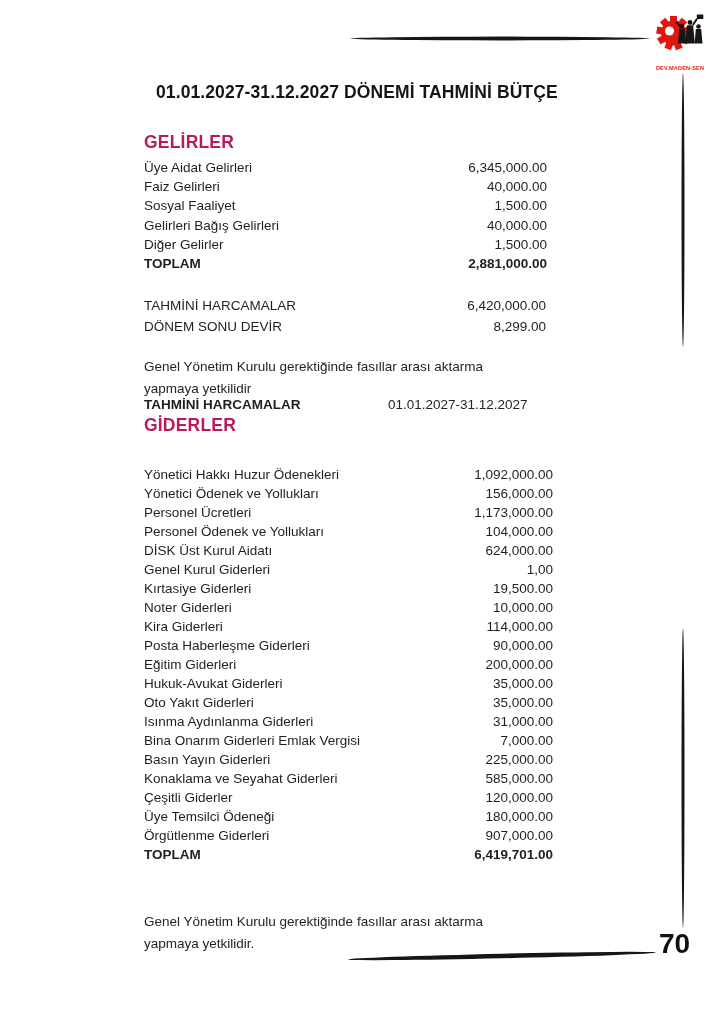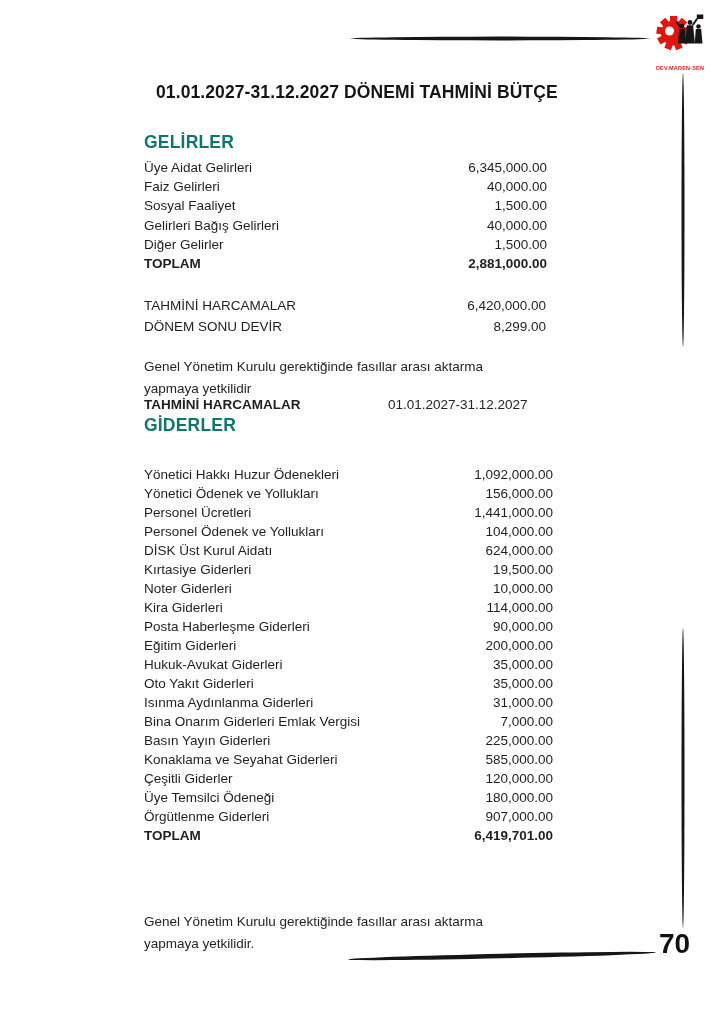--- a/index.html
+++ b/index.html
@@ -8,21 +8,21 @@
 
   
   .strokes{position:absolute;left:0;top:0;width:721px;height:1024px;pointer-events:none;}
 
   
   .logo{position:absolute;left:651px;top:8px;width:58px;text-align:center;}
   .logo-text{font-size:5.5px;font-weight:700;color:#e0201c;letter-spacing:.2px;margin-top:1px;white-space:nowrap;}
 
   .title{position:absolute;left:144px;top:70px;margin:12px;font-size:17.5px;font-weight:700;color:#151515;letter-spacing:.1px;}
 
-  .sec-heading{position:absolute;left:144px;margin:0;font-size:17.5px;font-weight:700;color:#0f766e;letter-spacing:.2px;}
+  .sec-heading{position:absolute;left:144px;margin:0;font-size:17.5px;font-weight:700;color:#be185d;letter-spacing:.2px;}
   .sec-gelirler{top:132px;}
   .sec-giderler{top:415px;}
 
   .block{position:absolute;left:144px;font-size:13.5px;}
   .row{display:flex;justify-content:space-between;align-items:baseline;gap:48px;}
   .lbl{white-space:nowrap;}
   .val{white-space:nowrap;text-align:right;}
   .bold{font-weight:700;}
 
   .income-block{top:160px;width:403px;}
@@ -151,29 +151,33 @@
         <div class="row">
         <span class="lbl">Yönetici Hakkı Huzur Ödenekleri</span>
         <span class="val">1,092,000.00</span>
       </div>
         <div class="row">
         <span class="lbl">Yönetici Ödenek ve Yollukları</span>
         <span class="val">156,000.00</span>
       </div>
         <div class="row">
         <span class="lbl">Personel Ücretleri</span>
-        <span class="val">1,441,000.00</span>
+        <span class="val">1,173,000.00</span>
       </div>
         <div class="row">
         <span class="lbl">Personel Ödenek ve Yollukları</span>
         <span class="val">104,000.00</span>
       </div>
         <div class="row">
         <span class="lbl">DİSK Üst Kurul Aidatı</span>
         <span class="val">624,000.00</span>
+      </div>
+        <div class="row">
+        <span class="lbl">Genel Kurul Giderleri</span>
+        <span class="val">1,00</span>
       </div>
         <div class="row">
         <span class="lbl">Kırtasiye Giderleri</span>
         <span class="val">19,500.00</span>
       </div>
         <div class="row">
         <span class="lbl">Noter Giderleri</span>
         <span class="val">10,000.00</span>
       </div>
         <div class="row">

